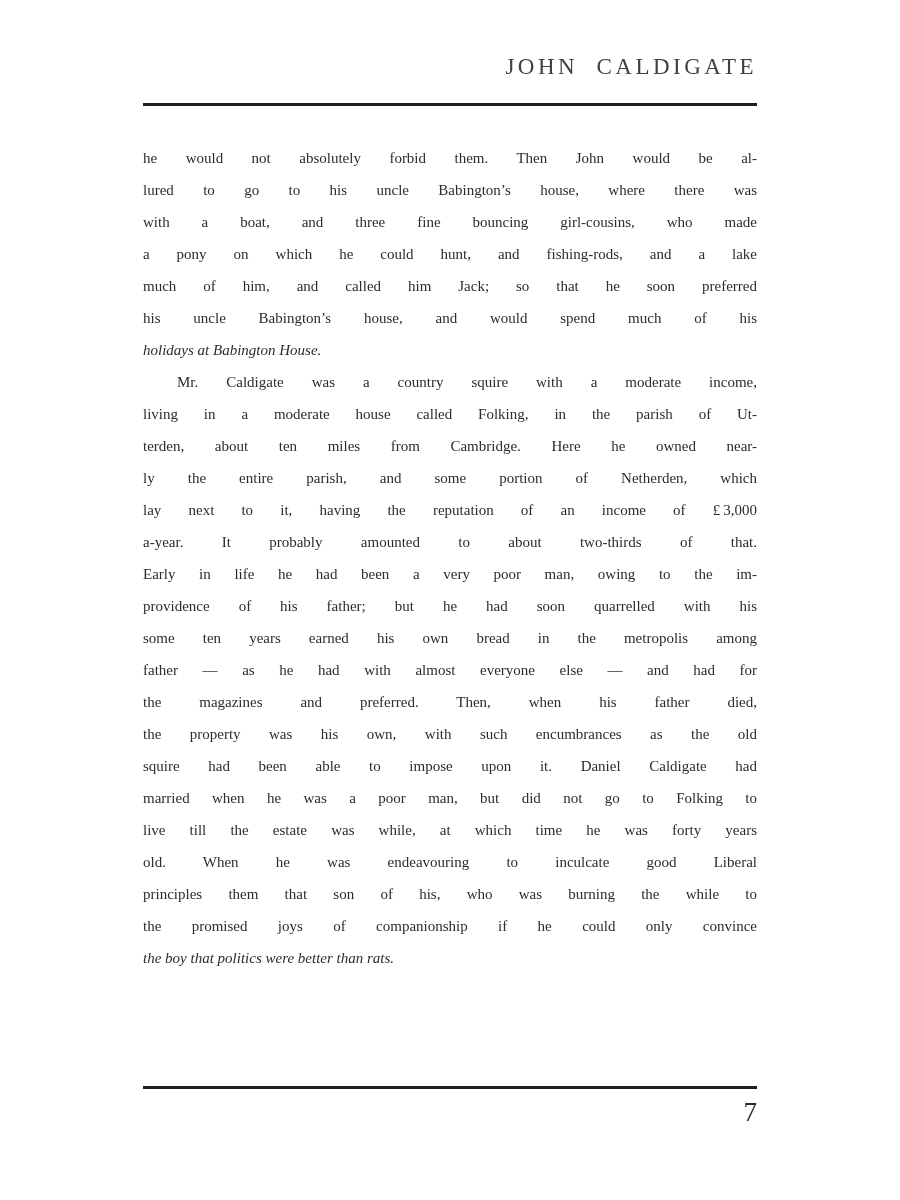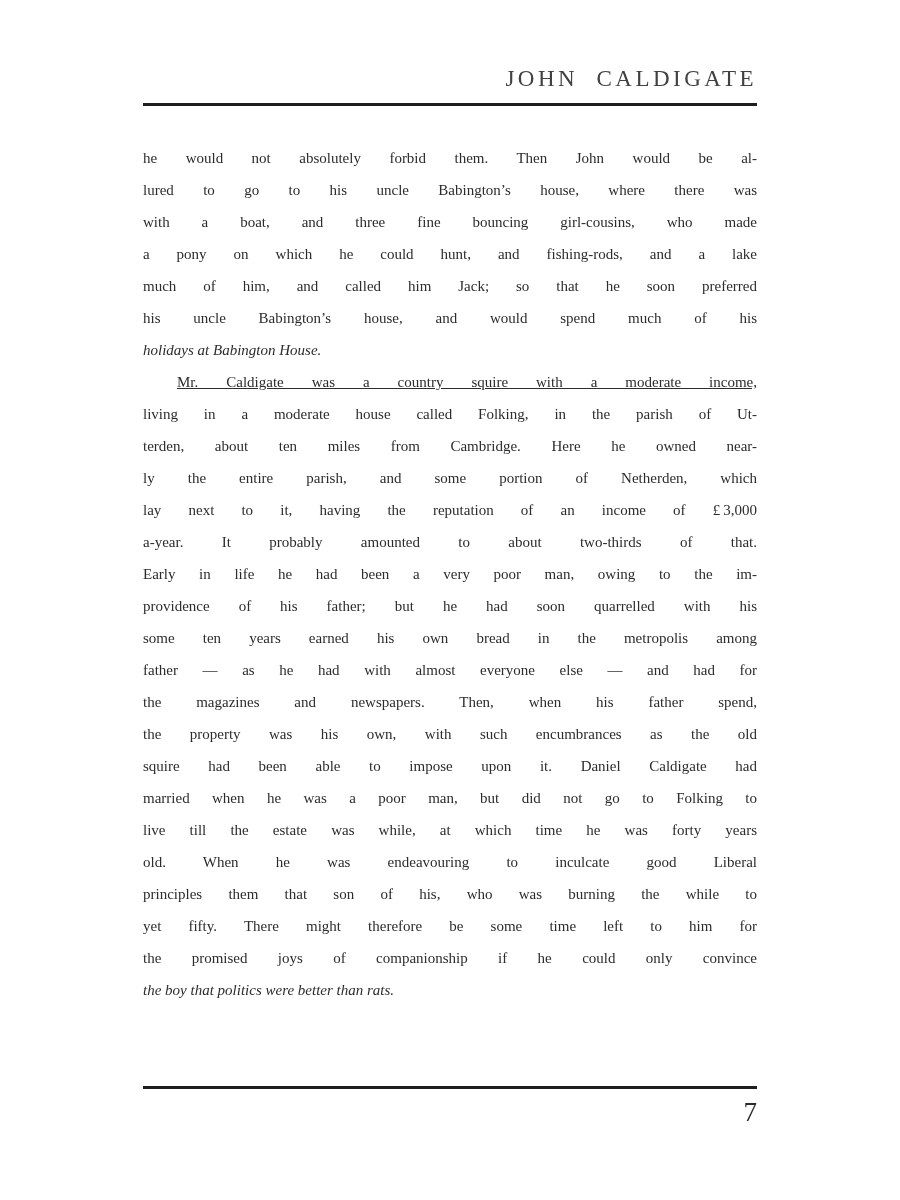--- a/index.html
+++ b/index.html
@@ -10,21 +10,21 @@
   .page {
     position: relative;
     width: 900px;
     height: 1200px;
     background: var(--bg-color, #ffffff);
     font-family: "Liberation Serif", serif;
     overflow: hidden;
   }
   .running-header {
     position: absolute;
-    top: 66px;
+    top: 54px;
     left: 143px;
     width: 614px;
     text-align: right;
     font-size: 23px;
     letter-spacing: 3.5px;
     word-spacing: 9px;
     color: var(--header-color, #414141);
     white-space: nowrap;
   }
   .header-rule {
@@ -49,21 +49,20 @@
     overflow: hidden;
     text-align: justify;
     text-align-last: justify;
   }
   .line.last {
     text-align-last: left;
     font-style: italic;
   }
   .line.indent {
     text-indent: 34px;
-    text-decoration: underline;
   }
   .footer-rule {
     position: absolute;
     top: 1086px;
     left: 143px;
     width: 614px;
     height: 3px;
     background: var(--rule-color, #1e1e1e);
   }
   .page-number {
@@ -101,28 +100,27 @@
         <div class="line indent">Mr. Caldigate was a country squire with a moderate income,</div>
         <div class="line">living in a moderate house called Folking, in the parish of Ut-</div>
         <div class="line">terden, about ten miles from Cambridge. Here he owned near-</div>
         <div class="line">ly the entire parish, and some portion of Netherden, which</div>
         <div class="line">lay next to it, having the reputation of an income of £ 3,000</div>
         <div class="line">a-year. It probably amounted to about two-thirds of that.</div>
         <div class="line">Early in life he had been a very poor man, owing to the im-</div>
         <div class="line">providence of his father; but he had soon quarrelled with his</div>
         <div class="line">some ten years earned his own bread in the metropolis among</div>
         <div class="line">father — as he had with almost everyone else — and had for</div>
-        <div class="line">the magazines and newspapers. Then, when his father spend,</div>
+        <div class="line">the magazines and preferred. Then, when his father died,</div>
         <div class="line">the property was his own, with such encumbrances as the old</div>
         <div class="line">squire had been able to impose upon it. Daniel Caldigate had</div>
         <div class="line">married when he was a poor man, but did not go to Folking to</div>
         <div class="line">live till the estate was while, at which time he was forty years</div>
         <div class="line">old. When he was endeavouring to inculcate good Liberal</div>
         <div class="line">principles them that son of his, who was burning the while to</div>
-        <div class="line">yet fifty. There might therefore be some time left to him for</div>
         <div class="line">the promised joys of companionship if he could only convince</div>
         <div class="line last">the boy that politics were better than rats.</div>
       </div>
     </div>
 
   <div class="footer-rule"></div>
 
   <div class="page-number">7</div>
 
 </div>

